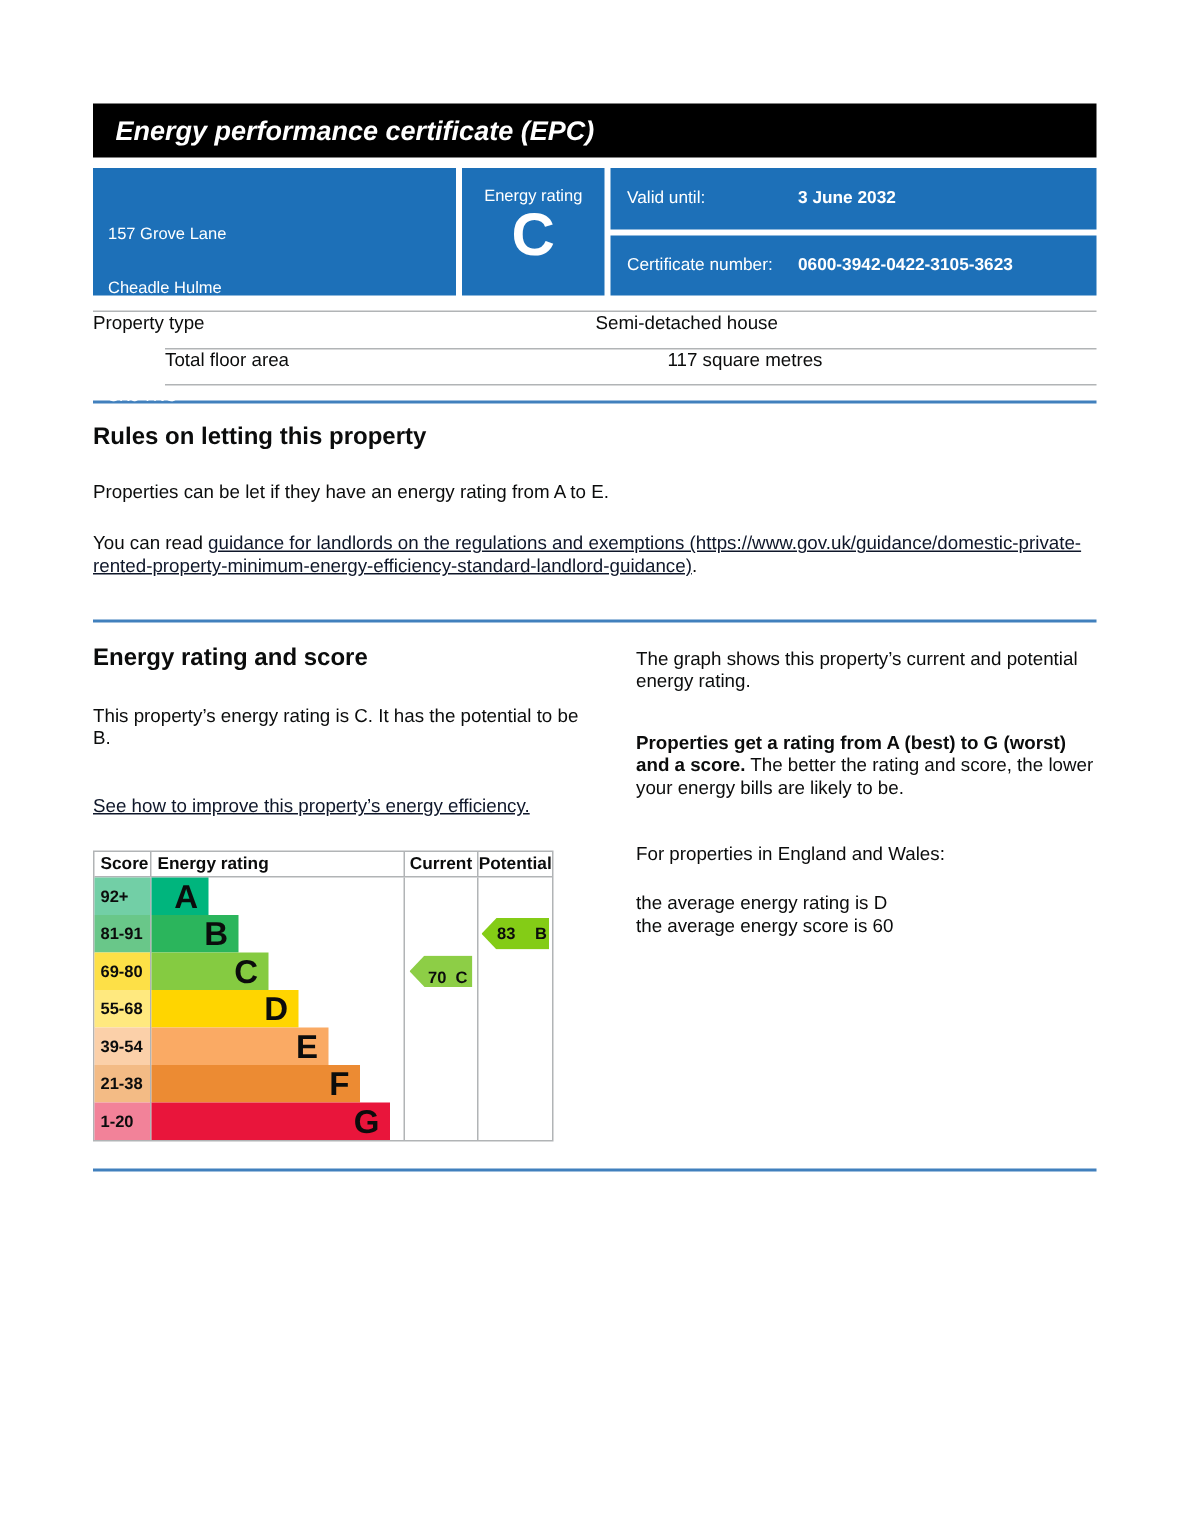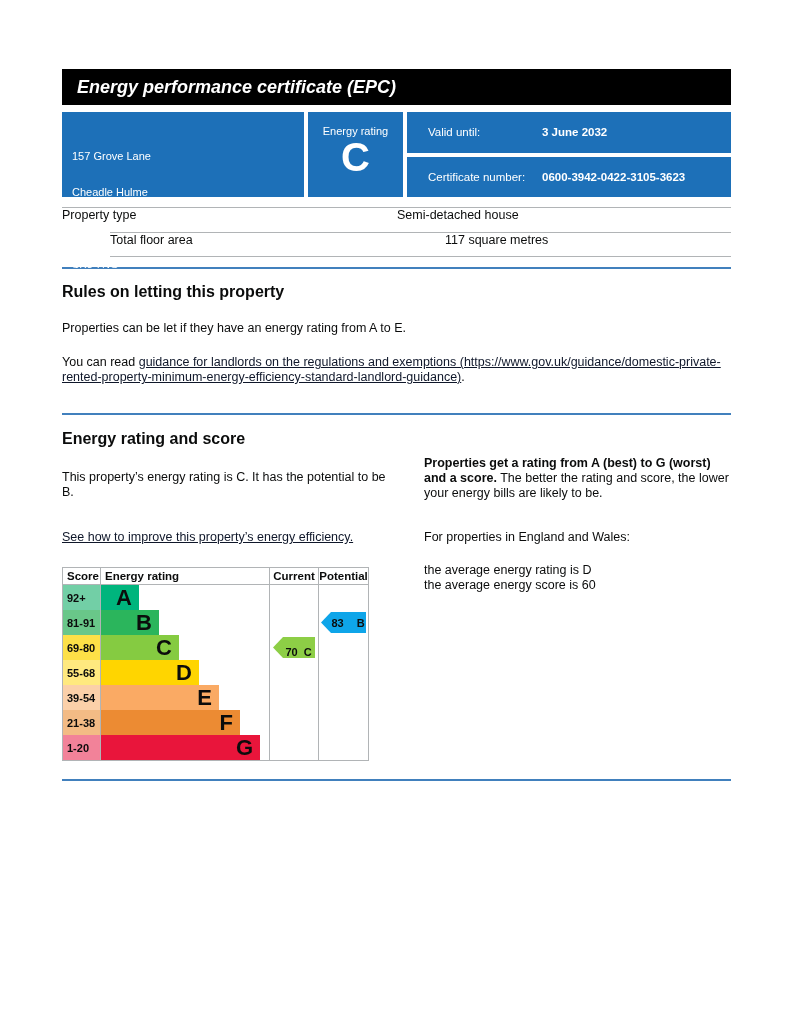--- a/index.html
+++ b/index.html
@@ -15,21 +15,21 @@
   .title-bar { height:36px; background:#000; color:#fff; display:flex; align-items:center; padding-left:15px;font-style:italic; }
   .title-bar h1 { font-size:18px; font-weight:bold; }
 
   .summary { margin-top:7px; display:flex; gap:4px; height:85px; }
   .bluebox { background:#1d70b8; color:#fff; }
   .address-box { width:242px; padding:15px 0 0 10px; font-size:11px; line-height:14px; }
   .address-box span { display:block;margin-top:22px; }
   .rating-box { width:95px; text-align:center; padding-top:13px; font-size:11px; }
   .rating-letter { font-size:40px; line-height:38px; font-weight:bold; margin-top:1px; }
   .validity { flex:1; display:flex; flex-direction:column; gap:4px; }
-  .vrow { flex:1; background:#1d70b8; color:#fff; display:flex; align-items:center; padding-left:21px; font-size:11.5px; }
+  .vrow { flex:1; background:#1d70b8; color:#fff; display:flex; align-items:center; padding-left:11px; font-size:11.5px; }
   .vrow .lbl { width:114px; }
   .vrow .val { font-weight:bold; }
 
   
   .prop-table { margin-top:10px; font-size:12.5px; }
   .prow { display:flex; height:25px; border-top:1px solid #b1b4b6; }
   .prow:last-child { border-bottom:1px solid #b1b4b6;margin-left:48px; }
   .plabel { width:335px; }
   .pvalue { flex:1; }
 
@@ -177,30 +177,31 @@
                 <span class="letter">G</span>
               </div>
           </div>
           <div class="col-c">
             <div class="arrow cur" style="background-color: rgb(141, 206, 70);">
               <span>70</span>
               <span>C</span>
             </div>
           </div>
           <div class="col-p">
-            <div class="arrow pot" style="background-color: #0ea5e9; gap: 13px;">
+            <div class="arrow pot" style="background-color: #84cc16; gap: 13px;">
               <span>83</span>
               <span>B</span>
             </div>
           </div>
         </div>
       </div>
     </div>
 
     <div class="col-right">
+      <p class="gp1">The graph shows this property’s current and potential energy rating.</p>
       <p class="gp2"><strong>Properties get a rating from A (best) to G (worst) and a score.</strong><span> The better the rating and score, the lower your energy bills are likely to be.</span></p>
       <p class="gp3">For properties in England and Wales:</p>
       <p class="gp4"><span>the average energy rating is D</span><br><span>the average energy score is 60</span></p>
     </div>
   </div>
 
   <hr class="divider" id="divider3">
 
 </div>
 

